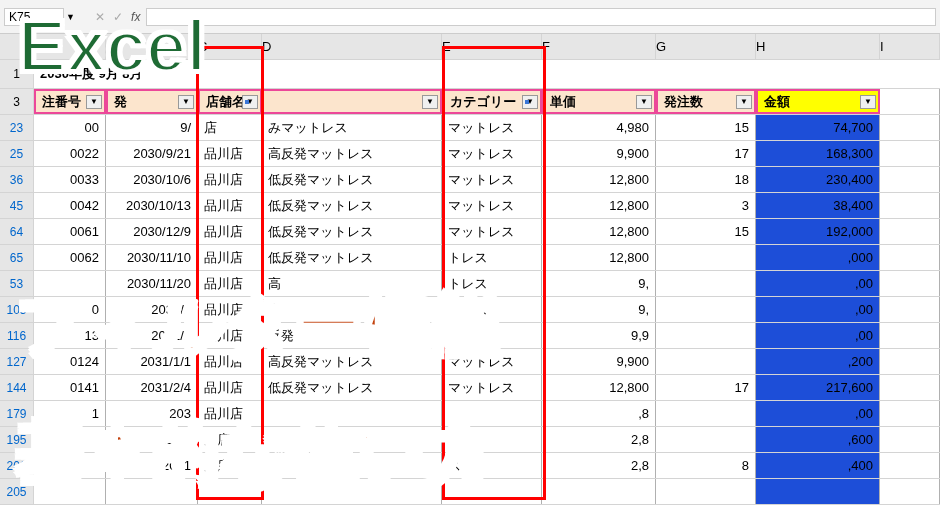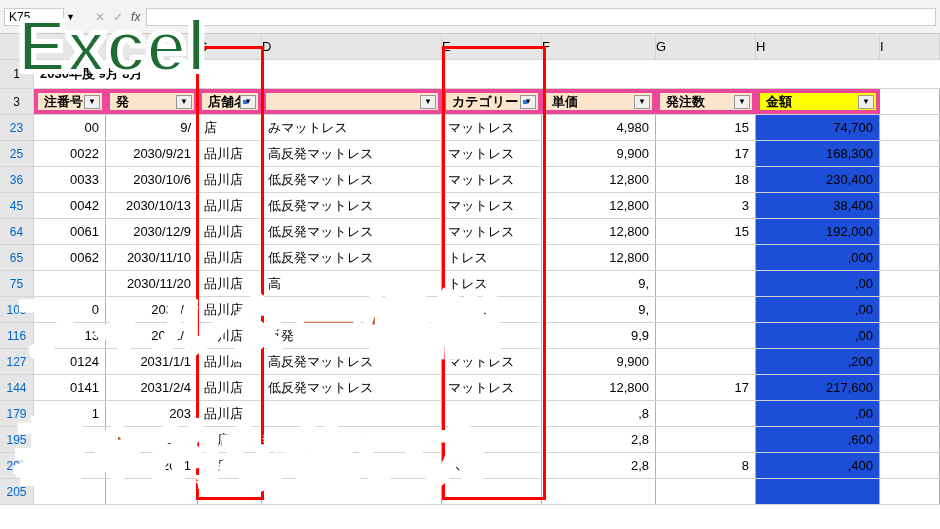--- a/index.html
+++ b/index.html
@@ -41,21 +41,21 @@
   border-right: 1px solid #b0b0b0; padding: 2px 6px;
   font-size: 13px; display: flex; align-items: center;
   height: 25px; overflow: hidden; white-space: nowrap;
 }
 .wA{width:72px;} .wB{width:92px;} .wC{width:64px;}
 .wD{width:180px;} .wE{width:100px;} .wF{width:114px;}
 .wG{width:100px;} .wH{width:124px;} .wI{width:60px;}
 .title-row .cell { height: 28px; font-size: 13px; font-weight: bold; }
 .header-cell {
   background: #fce5cd; font-weight: bold; position: relative;
-  border: 4px solid #ec4899;
+  border: 2px solid #ec4899;
 }
 .header-cell.amount { background: #ffff00; }
 .filter-btn {
   position: absolute; right: 2px; top: 50%;
   transform: translateY(-50%);
   width: 16px; height: 14px; background: #f0f0f0;
   border: 1px solid #999; display: flex;
   align-items: center; justify-content: center;
   font-size: 8px; cursor: pointer;
 }
@@ -225,21 +225,21 @@
         <div class="cell wB num">2030/11/10</div>
         <div class="cell wC">品川店</div>
         <div class="cell wD">低反発マットレス</div>
         <div class="cell wE">トレス</div>
         <div class="cell wF num">12,800</div>
         <div class="cell wG num"></div>
         <div class="cell wH num hl">,000</div>
         <div class="cell wI"></div>
       </div>
       <div class="row row-filtered">
-        <div class="row-hdr">75</div>
+        <div class="row-hdr">53</div>
         <div class="cell wA num"></div>
         <div class="cell wB num">2030/11/20</div>
         <div class="cell wC">品川店</div>
         <div class="cell wD">高</div>
         <div class="cell wE">トレス</div>
         <div class="cell wF num">9,</div>
         <div class="cell wG num"></div>
         <div class="cell wH num hl">,00</div>
         <div class="cell wI"></div>
       </div>

